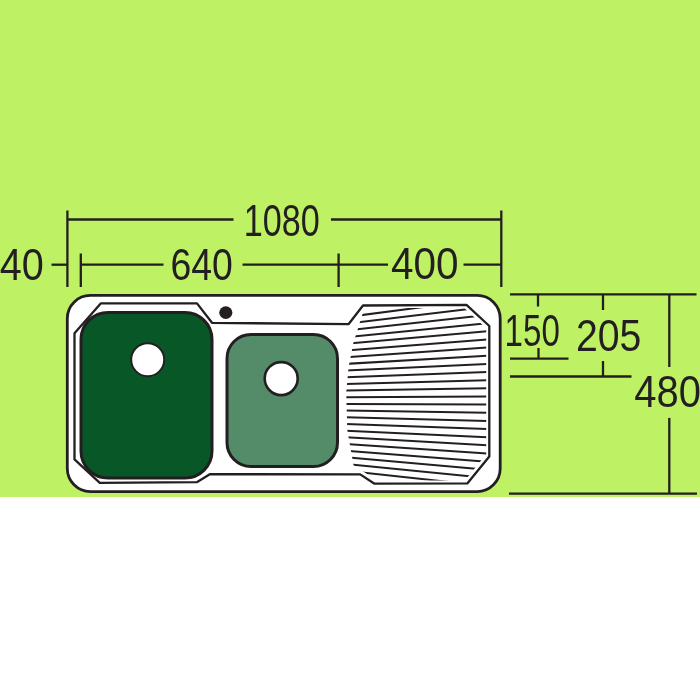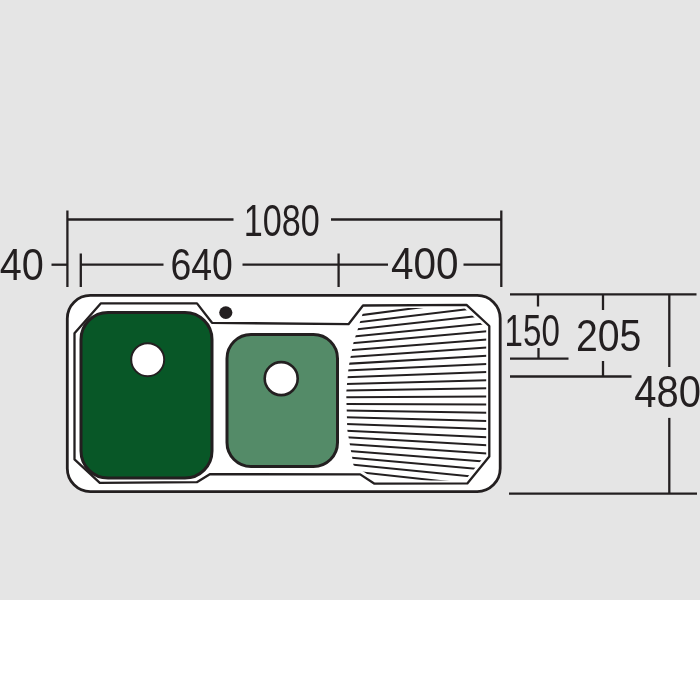--- a/index.html
+++ b/index.html
@@ -1,16 +1,16 @@
 <!DOCTYPE html>
 <html><head>
 <meta charset="utf-8">
 <style>
   html,body{margin:0;padding:0;background:#ffffff;}
-  .page{width:700px;height:600px;position:relative;background:#e5e5e5;}
+  .page{width:700px;height:497px;position:relative;background:#bef264;}
   text{font-family:"Liberation Sans",sans-serif;fill:#231f20;}
 </style>
 </head>
 <body>
 
 <div class="page">
 <svg width="700" height="700" viewBox="0 0 700 700" xmlns="http://www.w3.org/2000/svg">
   <defs>
 
     <clipPath id="drclip">

